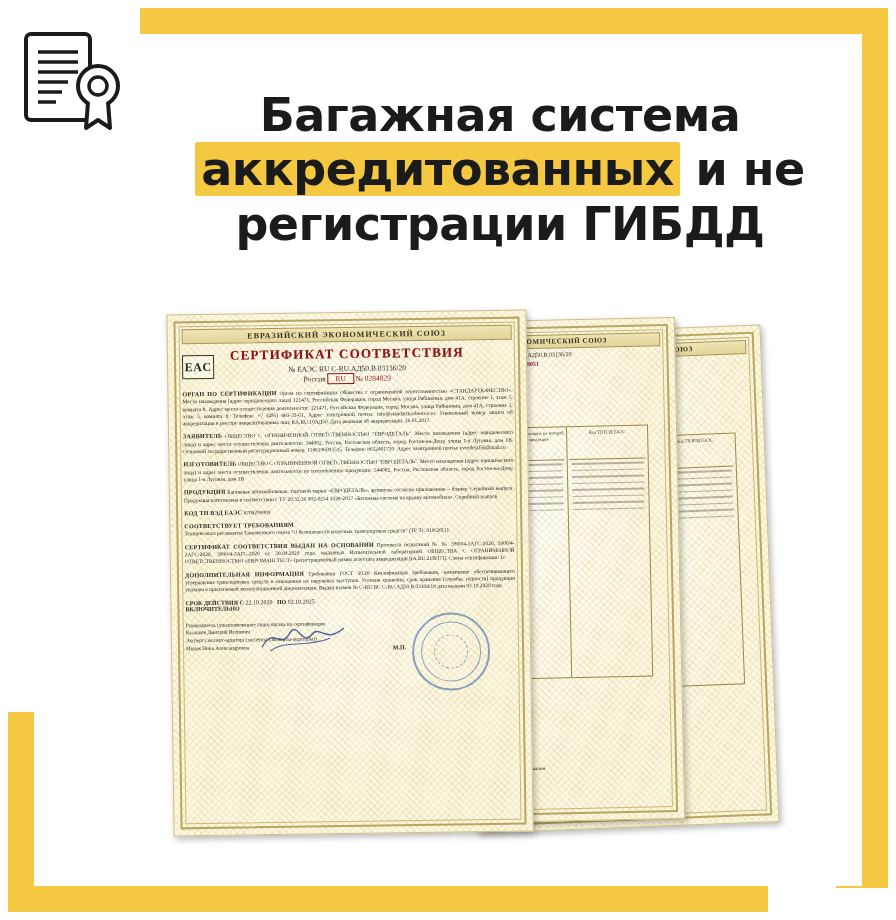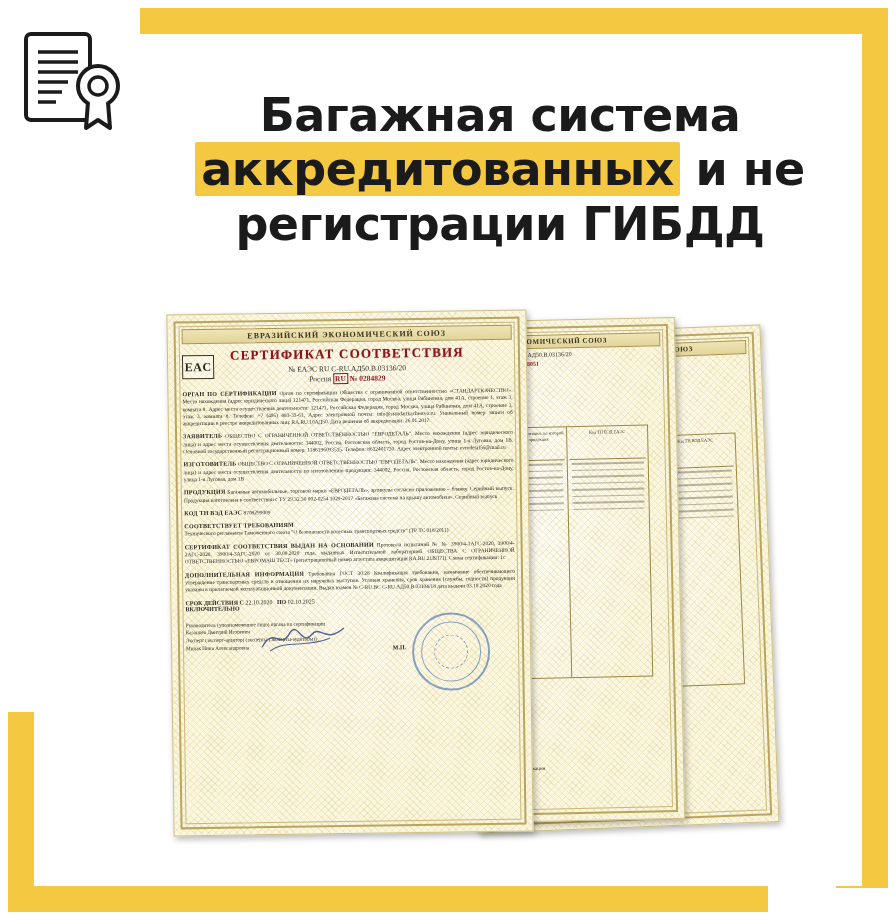--- a/index.html
+++ b/index.html
@@ -179,27 +179,27 @@
     font-size: 7.5px;
     margin-bottom: 1px;
   }
   .cert-series {
     text-align: center;
     font-size: 7.5px;
     margin-bottom: 5px;
   }
   .cert-series .ser-box {
     border: 1px solid #8a1418;
-    padding: 0 1px;
+    padding: 0 7px;
     color: #8a1418;
-    font-weight: bold;
+    font-weight: normal;
   }
   .cert-series .ser-num {
     color: #8a1418;
-    font-weight: bold;
+    font-weight: normal;
   }
   .eac-mark {
     position: absolute;
     left: 0;
     top: 26px;
     width: 30px;
     height: 22px;
     border: 1px solid #3a3320;
     font-size: 12px;
     font-weight: bold;

